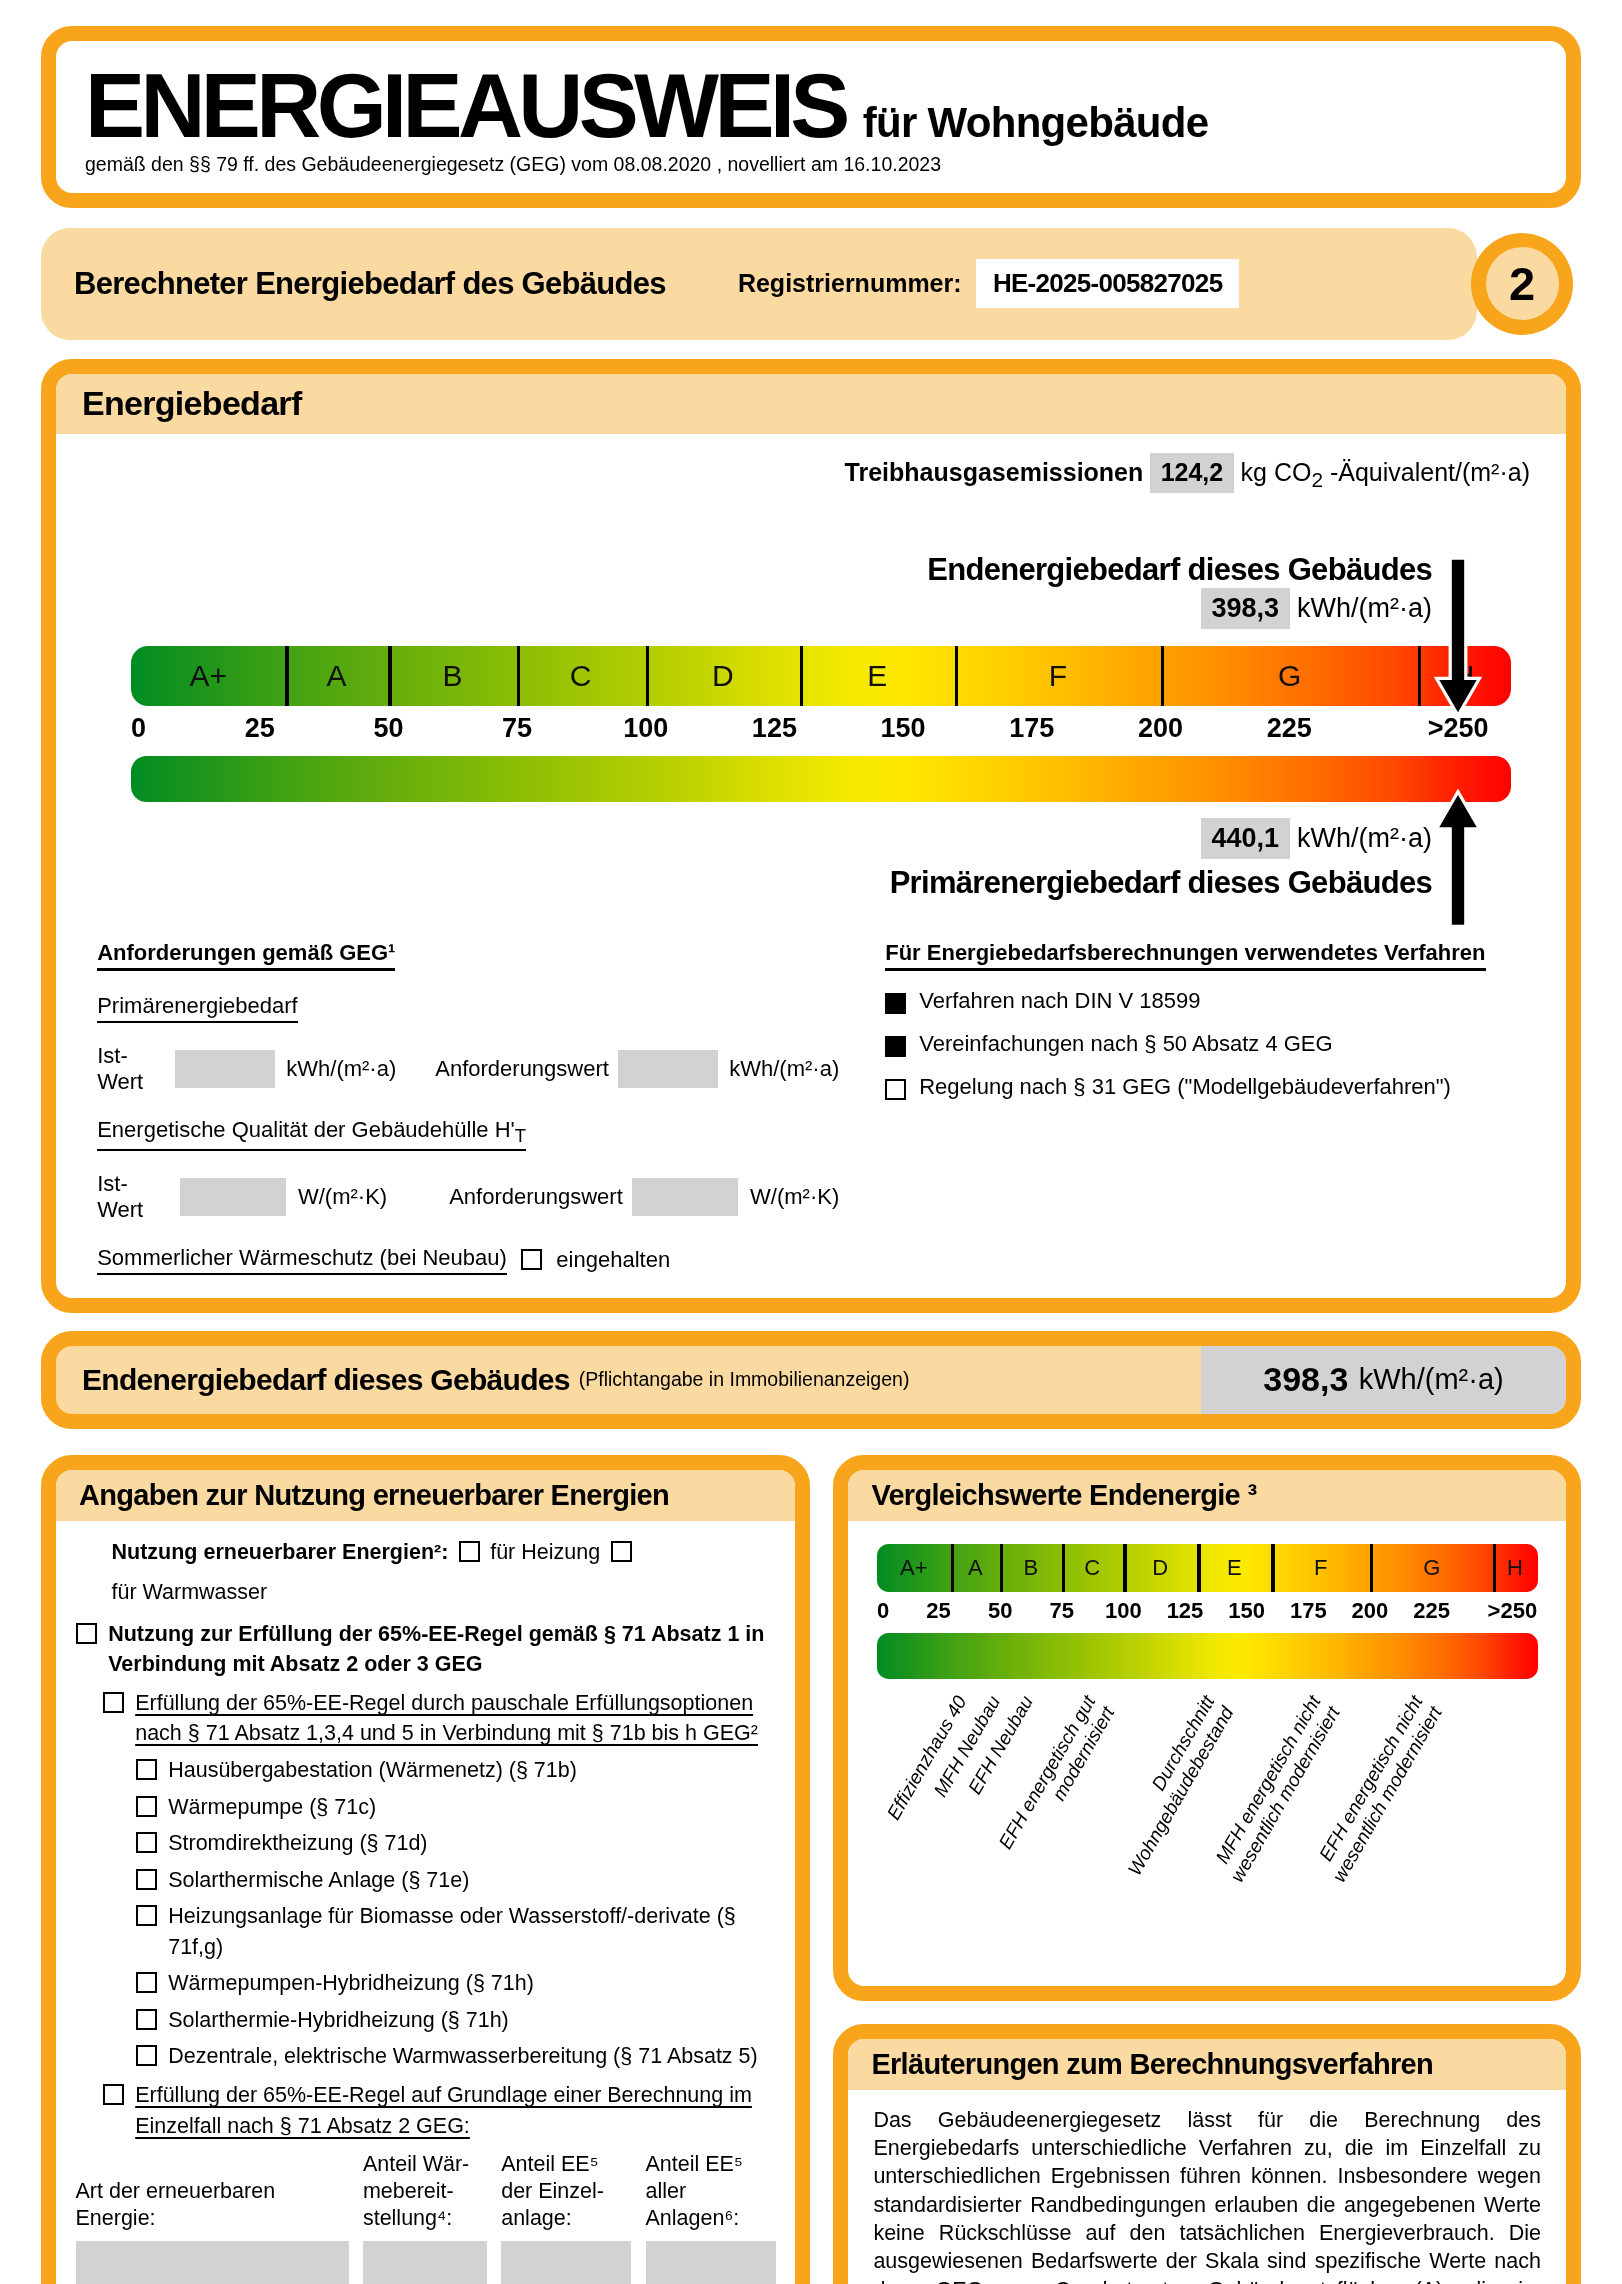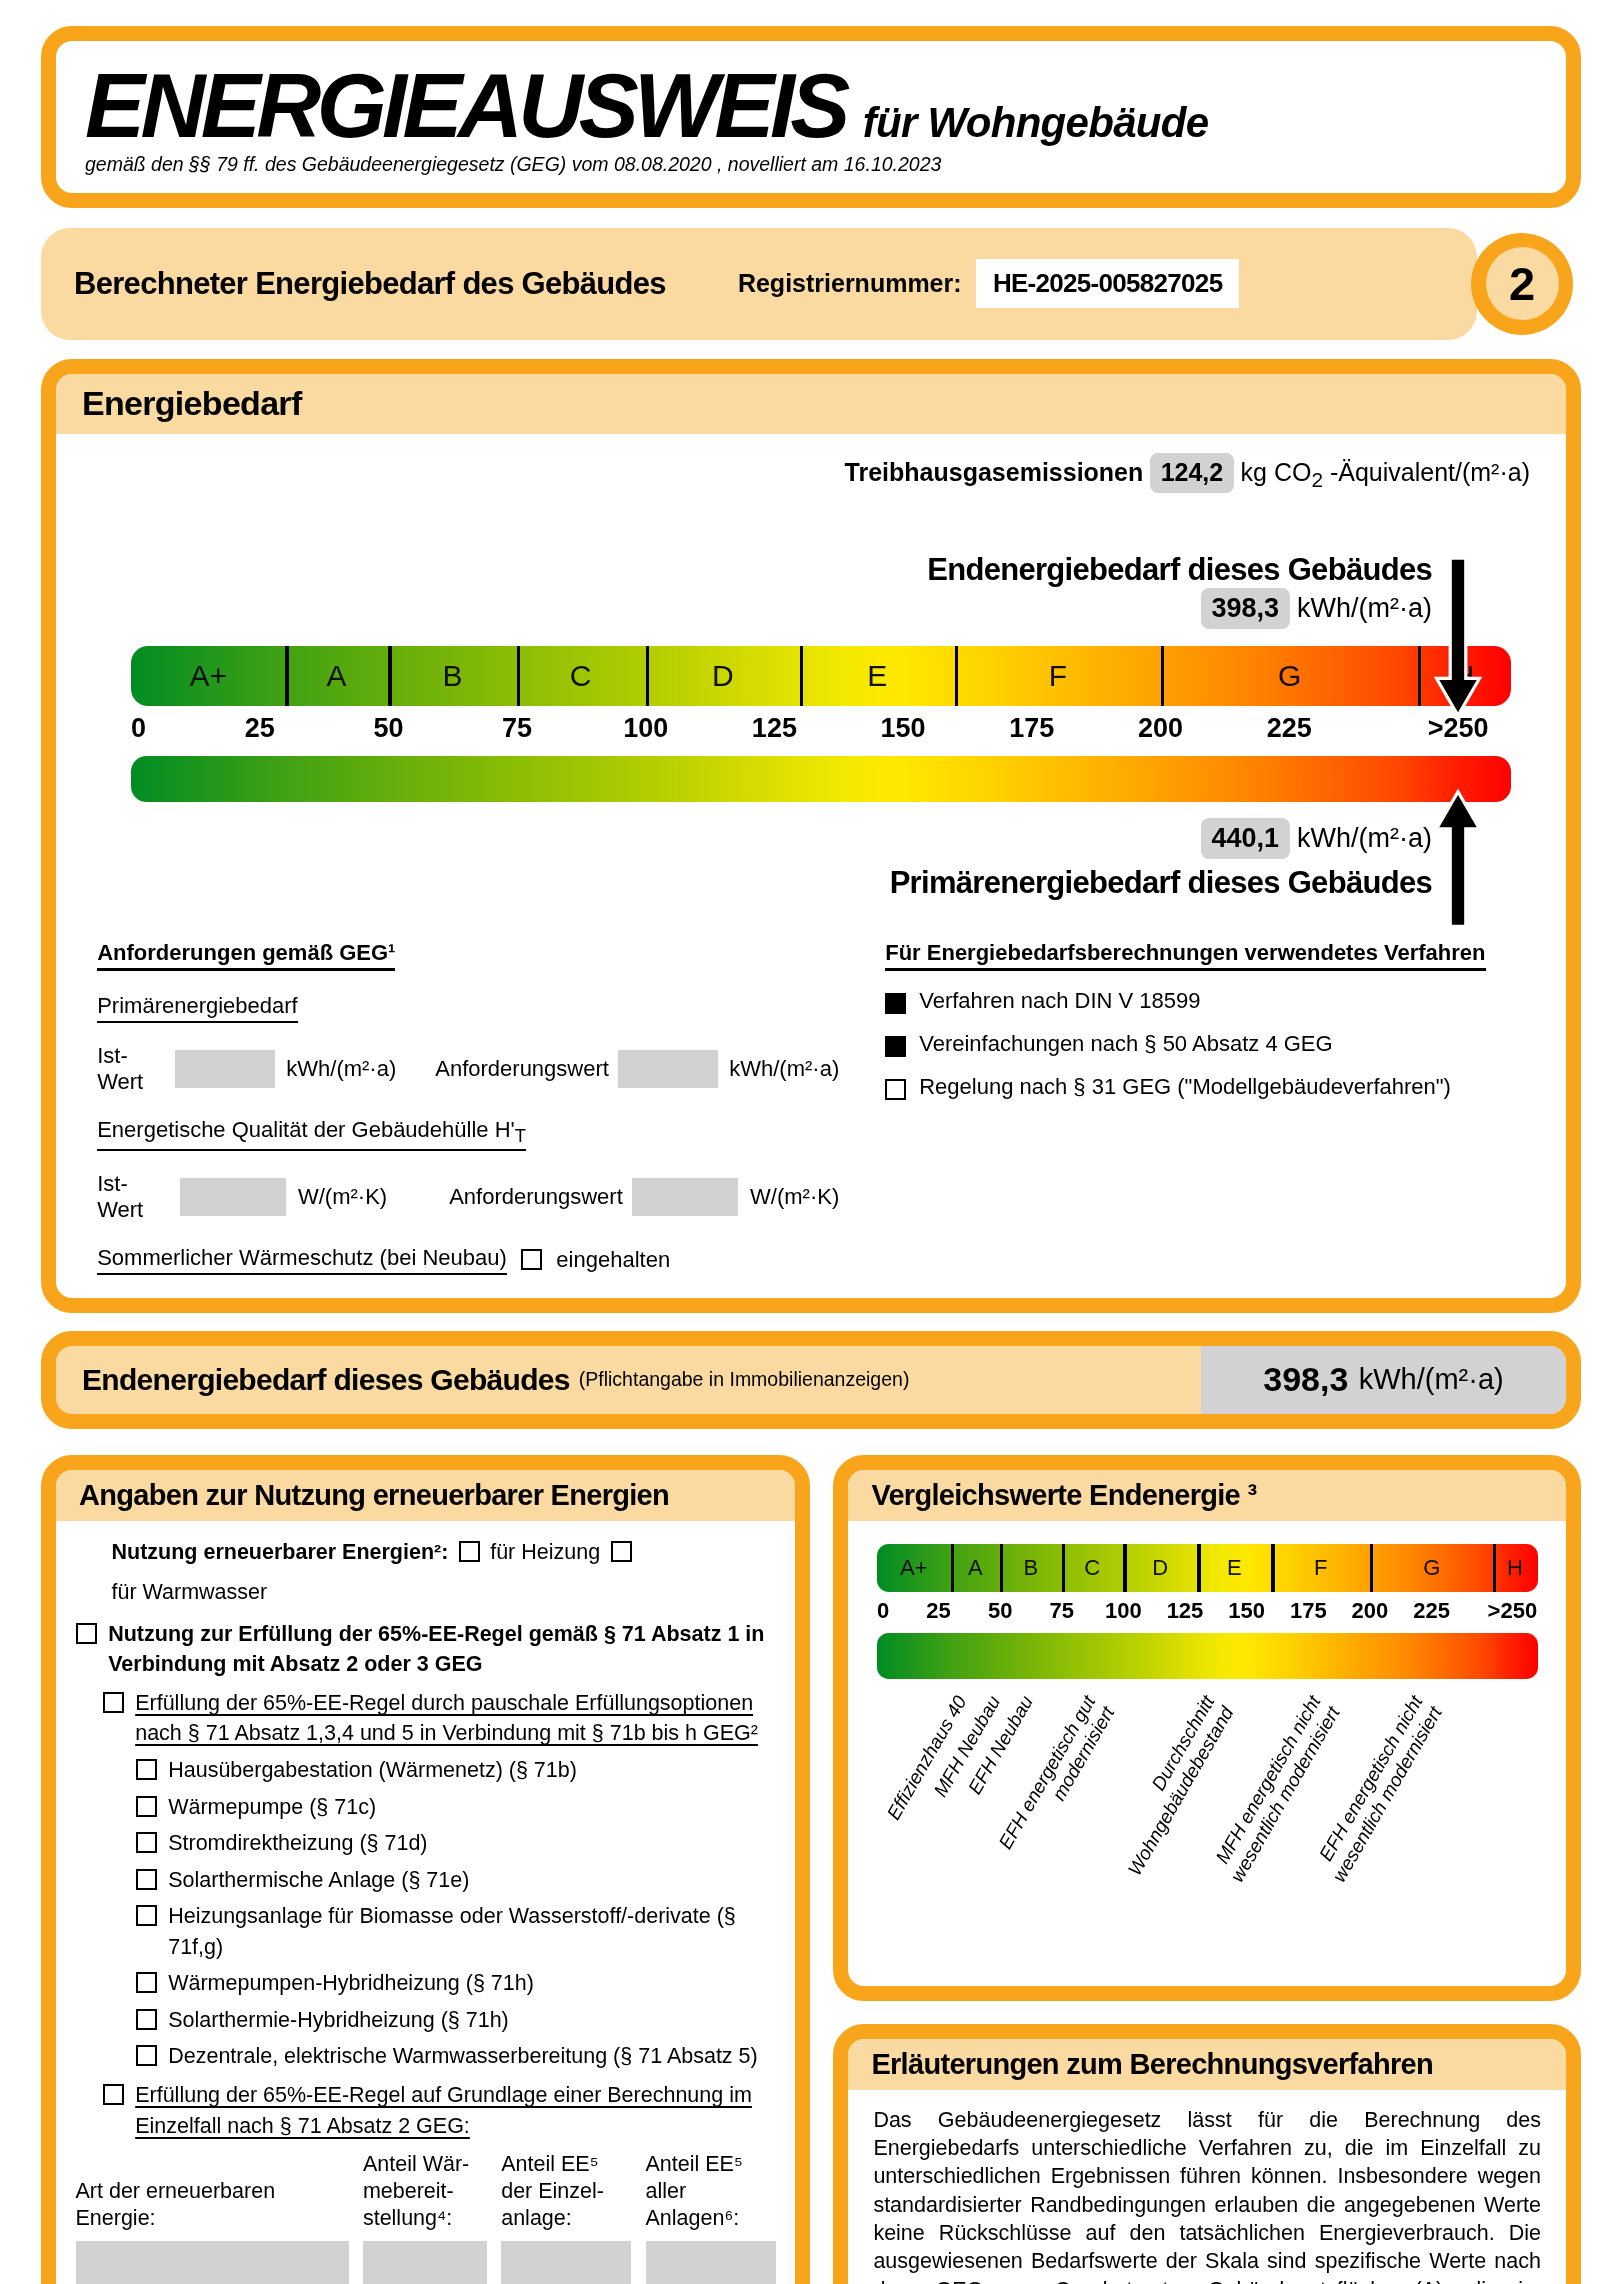--- a/index.html
+++ b/index.html
@@ -1,20 +1,20 @@
 <!DOCTYPE html>
 <html style="font-size:10.4px"><head>
 <meta charset="utf-8">
 <style>
   html,body{margin:0;padding:0;background:#fff;color:#000;font-family:"Liberation Sans",sans-serif;}
   .page{width:1622px;height:2284px;box-sizing:border-box;padding:26px 41px 0;position:relative;background:#fff;}
   .obox{border:15.6px solid #F9A51B;border-radius:31px;background:#fff;overflow:hidden;box-sizing:border-box;}
 
   
-  .hdr{padding:19.5px 29px 17px;font-style:italic;}
+  .hdr{padding:19.5px 29px 17px;}
   .hdr-line{display:flex;align-items:baseline;}
   .hdr-title{font-size:90px;font-weight:bold;letter-spacing:-4.6px;line-height:1.0;}
   .hdr-sub{font-size:42px;font-weight:bold;margin-left:17px;letter-spacing:-0.7px;}
   .hdr-law{font-size:19.5px;margin-top:2.6px;}
 
   
   .bar2{height:112px;background:#FBDAA2;border-radius:29px;margin:19.5px 104px 0 0;display:flex;align-items:center;padding:0 33px;position:relative;box-sizing:border-box;}
   .bar2-title{font-size:31px;font-weight:bold;letter-spacing:-0.7px;}
   .bar2-reg{font-size:25px;font-weight:bold;margin-left:72px;}
   .bar2-regbox{background:#fff;font-size:26px;font-weight:bold;padding:9px 17px;margin-left:14.3px;letter-spacing:-0.7px;}
@@ -22,21 +22,21 @@
   .pagecircle-in{width:73px;height:73px;border-radius:50%;background:#FBDAA2;display:flex;align-items:center;justify-content:center;font-size:47px;font-weight:bold;}
 
   
   .section{margin-top:19.5px;}
   .box-head{background:#FBDAA2;padding:10.4px 26px;font-size:34px;font-weight:bold;letter-spacing:-0.7px;}
   .box-head.small{font-size:29px;padding:9px 23px;}
   .eb-content{padding:10.4px 36px 23.4px;}
 
   .ghg-line{text-align:right;font-size:25px;margin-top:9px;}
   .ghg-label{font-weight:bold;}
-  .gv{background:#D2D2D2;display:inline-block;padding:5.2px 10.4px;font-weight:bold;border-radius:8px;}
+  .gv{background:#D2D2D2;display:inline-block;padding:5.2px 10.4px;font-weight:bold;}
 
   .scale-wrap{position:relative;margin-top:59px;}
   .sw-h1{font-size:31px;font-weight:bold;text-align:right;padding-right:98px;letter-spacing:-0.7px;}
   .sw-h2{font-size:27px;text-align:right;padding-right:98px;margin-top:0;}
   .scale-area{margin:17px 19.5px 0 39px;position:relative;}
   .bandstrip{height:60px;border-radius:17px;position:relative;background:linear-gradient(90deg,#008c23 0%,#23971a 6%,#45a312 12%,#66ae0b 19%,#83ba06 26%,#a0c603 33%,#bdd200 40%,#dade00 46%,#f4e900 52%,#ffe800 56%,#ffd300 62%,#ffbc00 68%,#ffa300 74%,#ff8a00 80%,#ff6a00 86%,#ff4500 92%,#ff1e00 96%,#ff0000 100%);}
   .bdiv{position:absolute;top:0;bottom:0;width:3.3px;background:#000;}
   .bletter{position:absolute;top:50%;transform:translate(-50%,-50%);font-size:30px;color:#101010;}
   .ticksrow{position:relative;height:40px;margin:3.9px 19.5px 0 39px;font-size:27px;font-weight:bold;}
   .tick{position:absolute;top:2.6px;transform:translateX(-50%);white-space:nowrap;}

